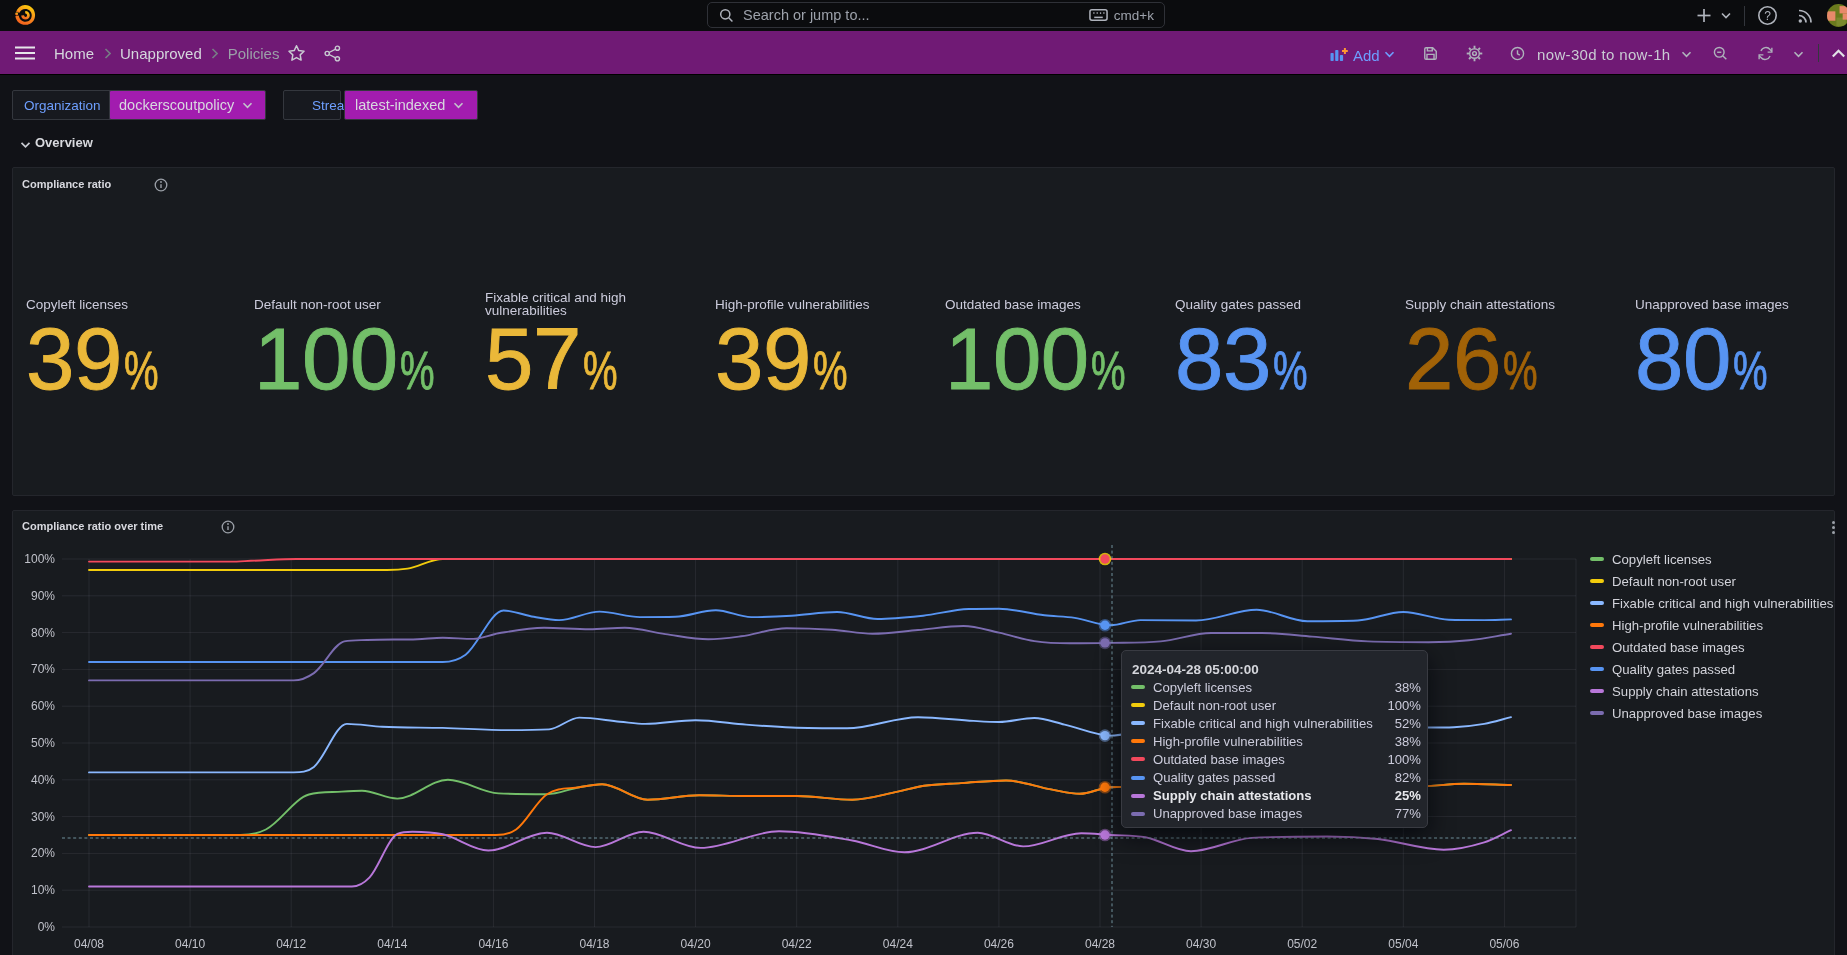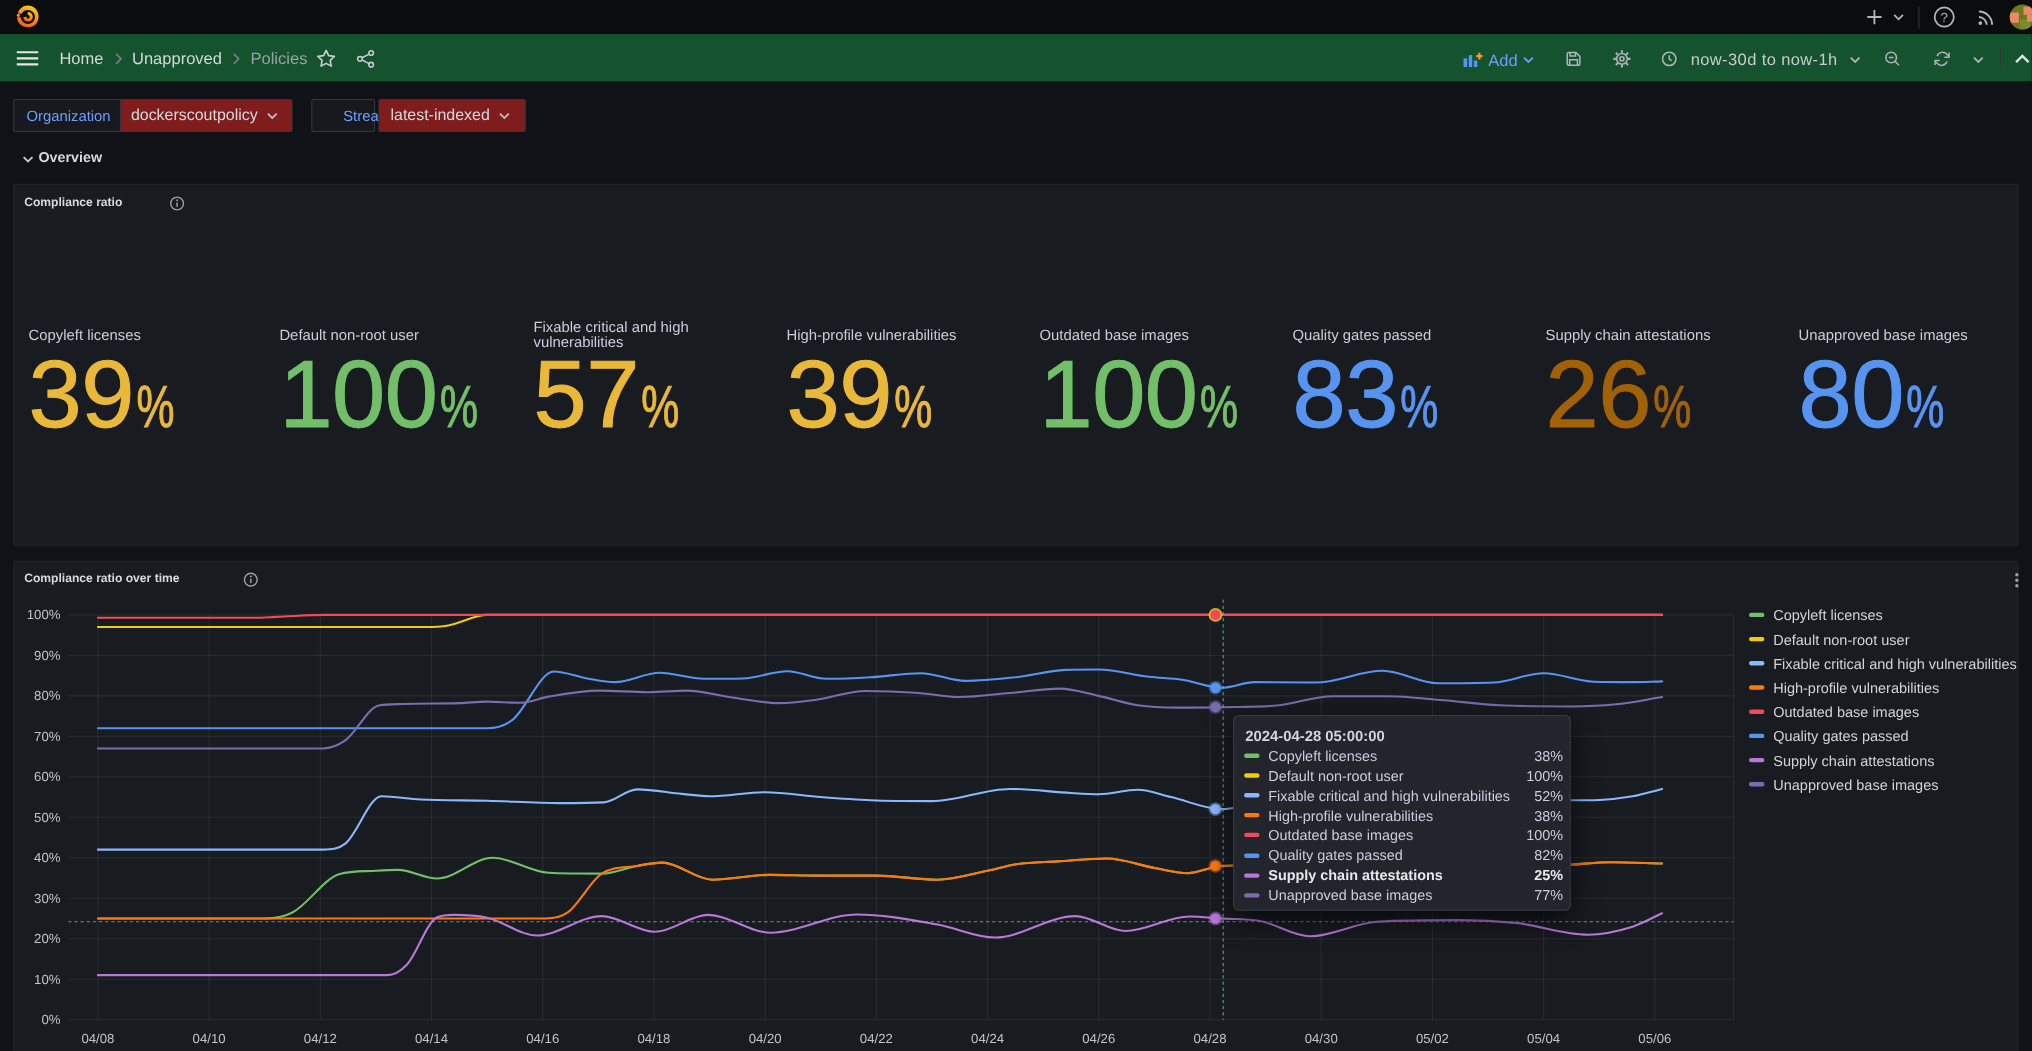--- a/index.html
+++ b/index.html
@@ -2,30 +2,30 @@
 <html><head><meta charset="utf-8"><style>
 * { margin:0; padding:0; box-sizing:border-box; }
 html,body { width:1847px; height:955px; background:#111217; overflow:hidden;
   font-family:"Liberation Sans", sans-serif; }
 .abs { position:absolute; }
 
 #bar1 { position:absolute; left:0; top:0; width:1847px; height:31px; background:#0b0c0e; }
 #search { position:absolute; left:707px; top:2px; width:458px; height:26px;
   background:#0b0c0e; border:1px solid #2f3137; border-radius:5px; display:flex;
   align-items:center; color:#9da2ab; font-size:14.5px; }
-#bar2 { position:absolute; left:0; top:31px; width:1847px; height:44px; background:#14532d;
+#bar2 { position:absolute; left:0; top:31px; width:1847px; height:44px; background:#701a75;
   border-bottom:1px solid #000; }
 .crumb { font-size:15px; color:#d5d7dd; }
 .crumb.dim { color:#9ba0a8; }
 .icon { stroke:#aeb2bb; fill:none; stroke-width:1.6; }
 
 .varlabel { position:absolute; top:90px; height:30px; background:#17191f;
   border:1px solid #34373e; border-radius:2px; color:#6e9fff; font-size:13.5px;
   display:flex; align-items:center; }
-.varval { position:absolute; top:90px; height:30px; background:#7f1d1d;
+.varval { position:absolute; top:90px; height:30px; background:#a21caf;
   border:1px solid #34373e; border-radius:2px; color:#d8d9df; font-size:14.5px;
   display:flex; align-items:center; }
 
 .panel { position:absolute; background:#181b1f; border:1px solid #24262c; border-radius:2px; }
 .ptitle { font-size:11px; font-weight:bold; color:#d8d9df; }
 
 .statcell { position:absolute; top:291px; width:225px; }
 .statlabel { position:absolute; font-size:13.5px; line-height:13px; color:#ccccdc; }
 .statval { position:absolute; top:30px; font-size:87px; font-weight:400; -webkit-text-stroke:0.9px currentColor;
   letter-spacing:-0.5px; line-height:76px; }
@@ -56,20 +56,36 @@
       <stop offset="0" stop-color="#f2571c"></stop>
           <stop offset="0.55" stop-color="#f78a1e"></stop>
           <stop offset="1" stop-color="#fbcb0c"></stop>
     </linearGradient>
       </defs>
     <path d="M50 8 C74 8 92 26 92 50 C92 74 76 91 52 91 C30 91 12 76 10 54 L24 52 C26 68 38 78 52 78 C68 78 78 66 78 51 C78 36 66 25 51 25 C40 25 31 31 27 41 L13 38 C19 20 33 8 50 8 Z" fill="url(#glog)"></path>
     <path d="M51 33 C62 33 70 41 70 51 C70 61 63 69 52 69 C42 69 35 62 34 52 L46 51 C47 55 49 58 52.5 58 C56.5 58 58.5 55 58.5 51 C58.5 46.5 55 44 50.5 44 Z" fill="url(#glog)"></path>
     <circle cx="15" cy="46" r="6" fill="url(#glog)"></circle>
     <circle cx="21" cy="32" r="5" fill="url(#glog)"></circle>
   </svg>
+  <div id="search">
+    <svg style="margin:0 9px 0 11px" width="15" height="15" viewBox="0 0 16 16" class="icon">
+      <circle cx="6.7" cy="6.7" r="4.9"></circle>
+        <line x1="10.4" y1="10.4" x2="14.3" y2="14.3"></line>
+    </svg>
+    <span>Search or jump to...</span>
+    <span style="margin-left:auto;display:flex;align-items:center;margin-right:10px;color:#9da2ab;font-size:13.5px">
+      <svg width="19" height="14" viewBox="0 0 20 14" class="icon" style="margin-right:6px">
+        <rect x="1" y="1.5" width="18" height="11" rx="2"></rect>
+        <line x1="4.5" y1="5" x2="5.8" y2="5"></line>
+          <line x1="8" y1="5" x2="9.3" y2="5"></line>
+        <line x1="11.5" y1="5" x2="12.8" y2="5"></line>
+          <line x1="15" y1="5" x2="16.3" y2="5"></line>
+        <line x1="5.5" y1="9.5" x2="14.5" y2="9.5"></line>
+      </svg>cmd+k</span>
+  </div>
   <svg class="abs" style="left:1696px;top:7px" width="42" height="17" viewBox="0 0 42 17">
     <g stroke="#b0b4bc" stroke-width="1.7" fill="none">
       <line x1="8" y1="2" x2="8" y2="15"></line>
         <line x1="1.5" y1="8.5" x2="14.5" y2="8.5"></line>
       <path d="M26 6.5 l4 4 4-4" stroke-width="1.6"></path>
     </g>
   </svg>
   <div class="abs" style="left:1744px;top:6px;width:1px;height:20px;background:#32353b"></div>
   <svg class="abs" style="left:1757px;top:5px" width="21" height="21" viewBox="0 0 21 21">
     <circle cx="10.5" cy="10.5" r="8.7" stroke="#b0b4bc" stroke-width="1.6" fill="none"></circle>

